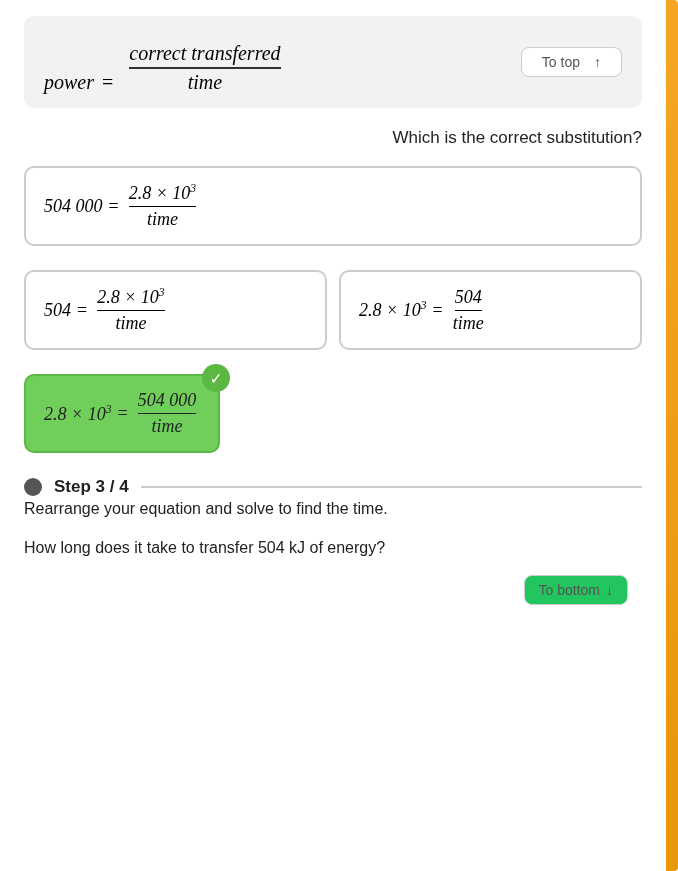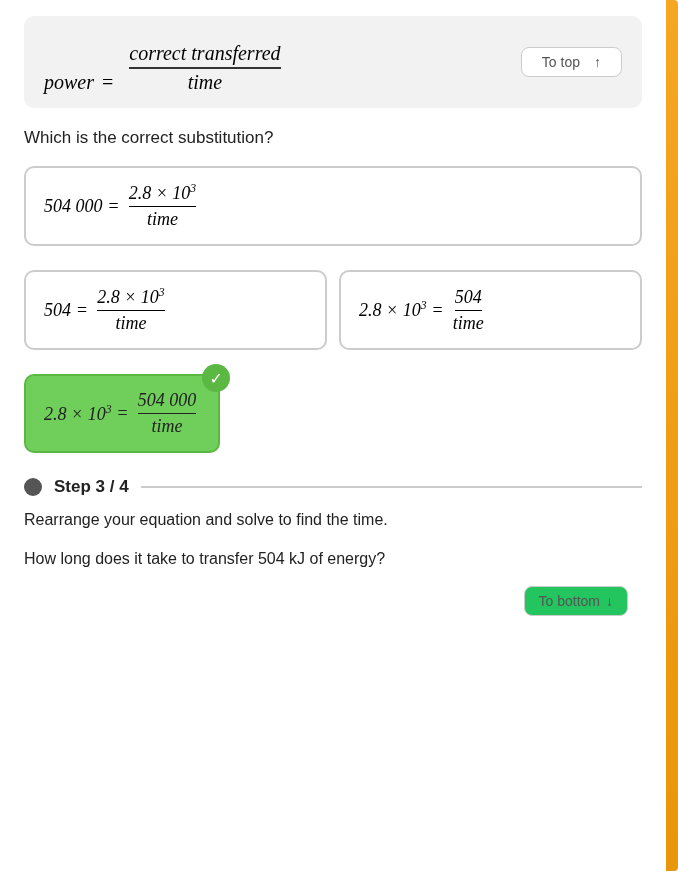--- a/index.html
+++ b/index.html
@@ -85,20 +85,21 @@
       gap: 14px;
       white-space: nowrap;
     }
     
     .question-text {
       font-family: Arial, sans-serif;
       font-size: 17px;
       color: #222;
       margin-bottom: 18px;
       font-style: normal;
+      text-align: right;
     }
     
     .options-grid {
       display: flex;
       flex-direction: column;
       gap: 24px;
       margin-bottom: 24px;
     }
     .options-row {
       display: flex;
@@ -160,21 +161,21 @@
       margin: 0 6px;
     }
     
     .step-section {
       margin-top: 10px;
     }
     .step-header {
       display: flex;
       align-items: center;
       gap: 12px;
-      margin-bottom: 11px;
+      margin-bottom: 0;
     }
     .step-bullet {
       width: 18px;
       height: 18px;
       border-radius: 50%;
       background: #555;
       flex-shrink: 0;
     }
     .step-label {
       font-family: Arial, sans-serif;

